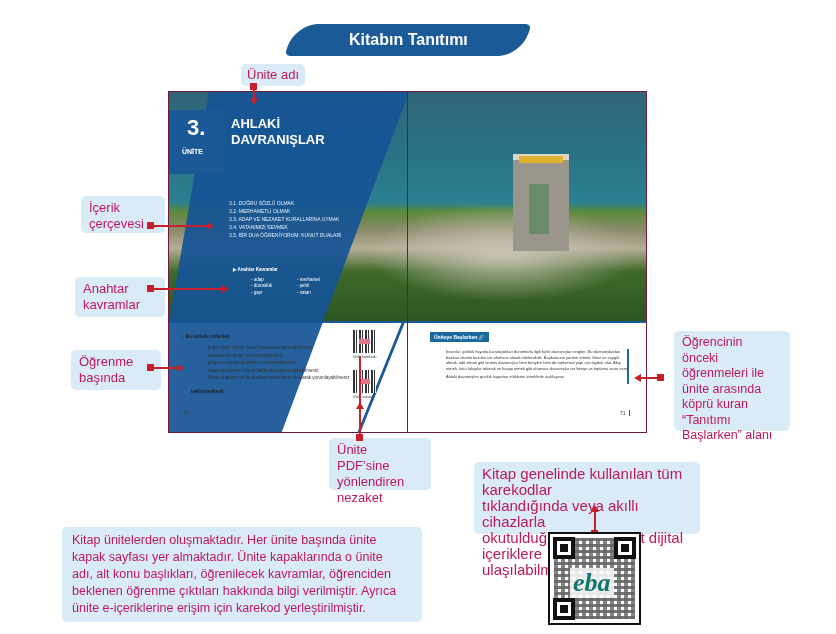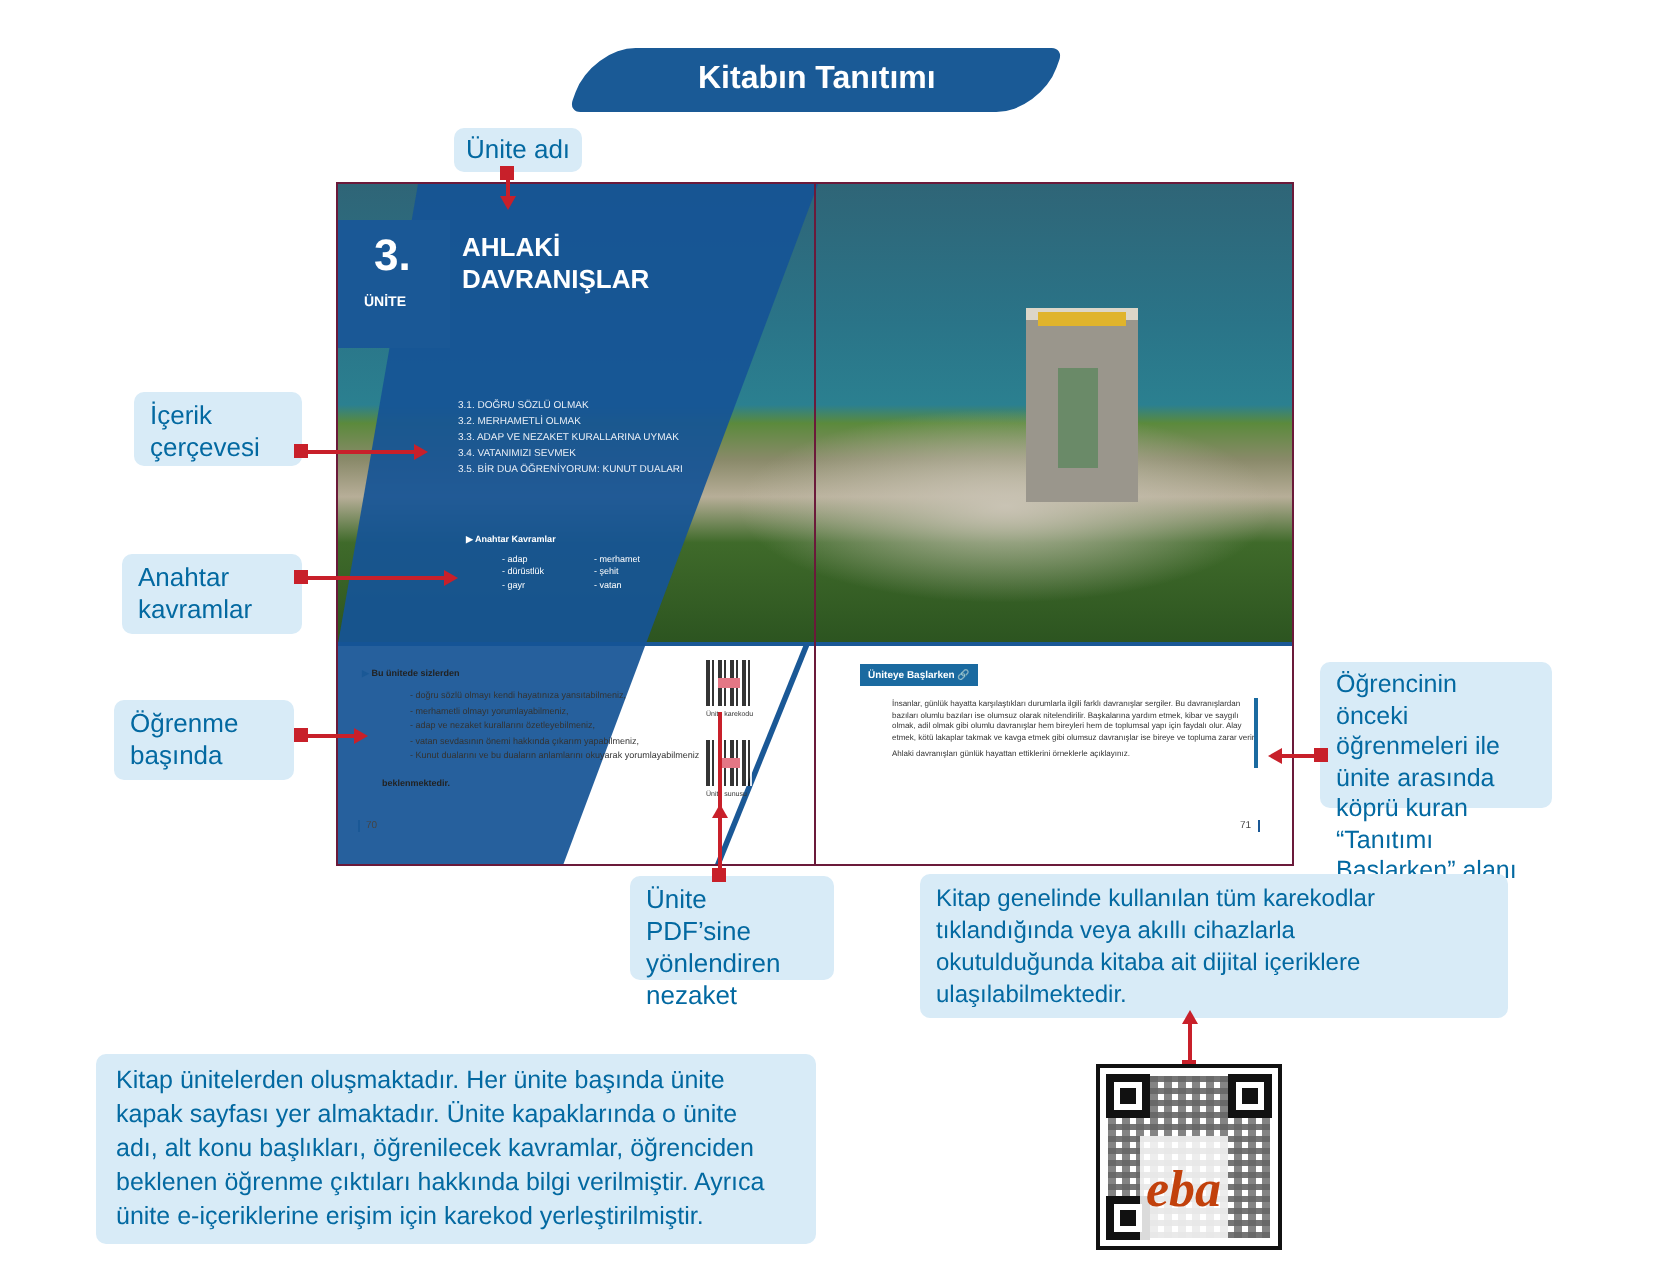--- a/index.html
+++ b/index.html
@@ -11,21 +11,21 @@
     position: absolute; left: 290px; top: 24px; width: 236px; height: 32px;
     background: #1a5a96; color: #fff; font-weight: bold; font-size: 16px;
     display: flex; align-items: center; justify-content: center;
     border-radius: 22px 6px 22px 6px;
     transform: skewX(-20deg);
   }
   .title-banner span { transform: skewX(20deg); display: inline-block; }
 
   .callout {
     position: absolute; background: #d8ebf7; border-radius: 5px;
-    font-size: 13px; line-height: 16px; color: #0369a1; padding: 4px 8px;
+    font-size: 13px; line-height: 16px; color: #be185d; padding: 4px 8px; margin-left: 14px;
   }
   .marker { position: absolute; width: 7px; height: 7px; background: #c8202a; }
   .line { position: absolute; background: #c8202a; }
   .arrow-right { position: absolute; width: 0; height: 0;
     border-top: 4px solid transparent; border-bottom: 4px solid transparent; border-left: 7px solid #c8202a; }
   .arrow-left { position: absolute; width: 0; height: 0;
     border-top: 4px solid transparent; border-bottom: 4px solid transparent; border-right: 7px solid #c8202a; }
   .arrow-up { position: absolute; width: 0; height: 0;
     border-left: 4px solid transparent; border-right: 4px solid transparent; border-bottom: 7px solid #c8202a; }
   .arrow-down { position: absolute; width: 0; height: 0;
@@ -92,21 +92,21 @@
 
   .qr-big { position: absolute; left: 548px; top: 532px; width: 93px; height: 93px; border: 2px solid #111; background: #fff; }
   .finder { position: absolute; width: 22px; height: 22px; border: 4px solid #111; background: #fff; }
   .finder::after { content: ""; position: absolute; left: 3px; top: 3px; width: 8px; height: 8px; background: #111; }
   .qr-noise { position: absolute; left: 4px; top: 4px; width: 81px; height: 81px;
     background:
       repeating-linear-gradient(0deg, rgba(0,0,0,0.9) 0 3px, transparent 3px 6px),
       repeating-linear-gradient(90deg, rgba(0,0,0,0.8) 0 4px, transparent 4px 7px);
     opacity: 0.6; }
   .eba-logo { position: absolute; left: 20px; top: 34px; font-family: "Liberation Serif", serif; font-style: italic;
-    font-weight: bold; font-size: 26px; color: #c2410c; background: rgba(255,255,255,0.85); line-height: 22px; padding: 16px 3px; }
+    font-weight: bold; font-size: 26px; color: #0f766e; background: rgba(255,255,255,0.85); line-height: 22px; padding: 4px 3px; }
 </style>
 </head>
 <body>
 
 <div class="title-banner">
   <span>Kitabın Tanıtımı</span>
 </div>
 
 <div class="spread">
   <div class="photo">
@@ -202,33 +202,33 @@
 <div class="callout" style="left:315px;top:438px;width:102px;height:52px">
   <div>Ünite PDF’sine</div>
     <div>yönlendiren</div>
     <div>nezaket</div>
 </div>
 <div class="marker" style="left:356px;top:434px"></div>
 <div class="line" style="left:359px;top:356px;width:1.5px;height:78px"></div>
 
 <div class="arrow-up" style="left:356px;top:402px"></div>
 
-<div class="callout" style="left:660px;top:331px;width:116px;height:73px;font-size:12.5px;line-height:15.5px">
+<div class="callout" style="left:660px;top:331px;width:116px;height:100px;font-size:12.5px;line-height:15.5px">
   <div>Öğrencinin önceki</div>
   <div>öğrenmeleri ile</div>
   <div>ünite arasında</div>
   <div>köprü kuran</div>
   <div>“Tanıtımı</div>
   <div>Başlarken” alanı</div>
 </div>
 <div class="marker" style="left:657px;top:374px"></div>
 <div class="line" style="left:640px;top:377px;width:18px;height:1.5px"></div>
 <div class="arrow-left" style="left:634px;top:374px"></div>
 
-<div class="callout" style="left:460px;top:437px;width:294px;height:72px;font-size:12px">
+<div class="callout" style="left:460px;top:462px;width:226px;height:72px;font-size:15px">
   <div>Kitap genelinde kullanılan tüm karekodlar</div>
   <div>tıklandığında veya akıllı cihazlarla</div>
   <div>okutulduğunda kitaba ait dijital içeriklere</div>
   <div>ulaşılabilmektedir.</div>
 </div>
 <div class="arrow-up" style="left:591px;top:505px"></div>
 <div class="line" style="left:594px;top:511px;width:1.5px;height:20px"></div>
 <div class="marker" style="left:591px;top:530px"></div>
 
 <div class="callout" style="left:48px;top:527px;width:360px;height:95px;font-size:12.5px;line-height:17px;padding:5px 10px">

